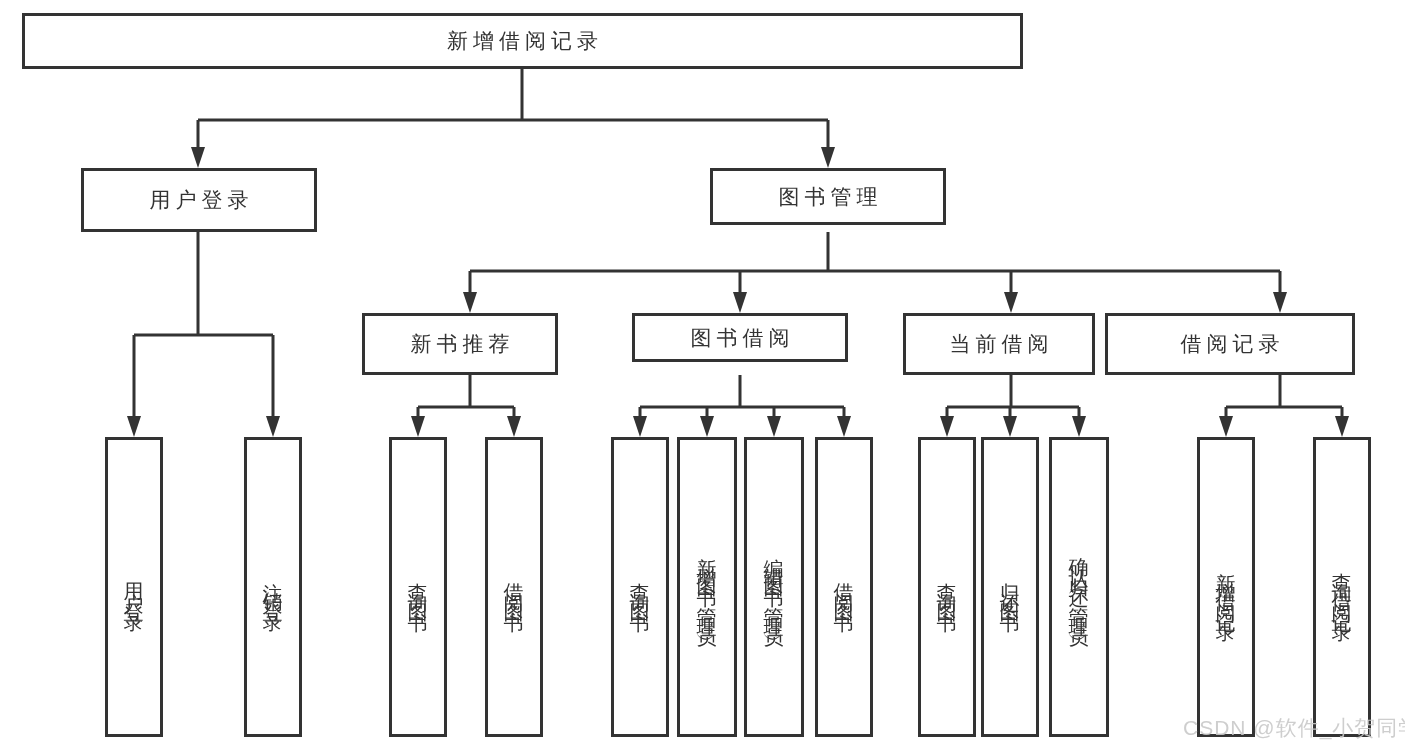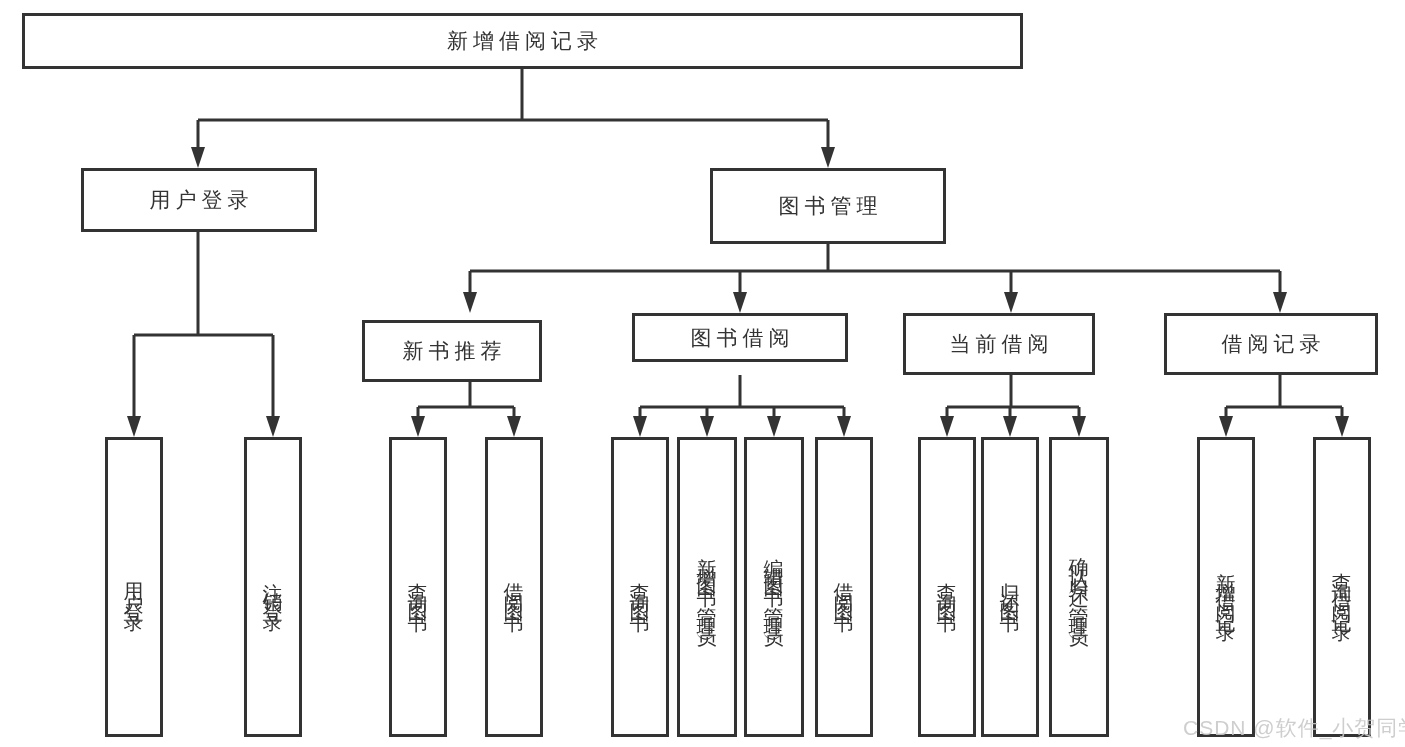--- a/index.html
+++ b/index.html
@@ -84,34 +84,34 @@
       </g>
     </svg>
 
   <div class="node h" style="left:22px;top:13px;width:1001px;height:56px">
     <span>新增借阅记录</span>
   </div>
 
   <div class="node h" style="left:81px;top:168px;width:236px;height:64px">
     <span>用户登录</span>
   </div>
-  <div class="node h" style="left:710px;top:168px;width:236px;height:76px">
+  <div class="node h" style="left:710px;top:168px;width:236px;height:57px">
     <span>图书管理</span>
   </div>
 
-  <div class="node h" style="left:362px;top:320px;width:180px;height:62px">
+  <div class="node h" style="left:362px;top:313px;width:196px;height:62px">
     <span>新书推荐</span>
   </div>
   <div class="node h" style="left:632px;top:313px;width:216px;height:49px">
     <span>图书借阅</span>
   </div>
   <div class="node h" style="left:903px;top:313px;width:192px;height:62px">
     <span>当前借阅</span>
   </div>
-  <div class="node h" style="left:1164px;top:313px;width:214px;height:62px">
+  <div class="node h" style="left:1105px;top:313px;width:250px;height:62px">
     <span>借阅记录</span>
   </div>
 
   <div class="node v" style="left:105px;top:437px;width:58px;height:300px">
     <span>用户登录</span>
   </div>
   <div class="node v" style="left:244px;top:437px;width:58px;height:300px">
     <span>注销登录</span>
   </div>
 

